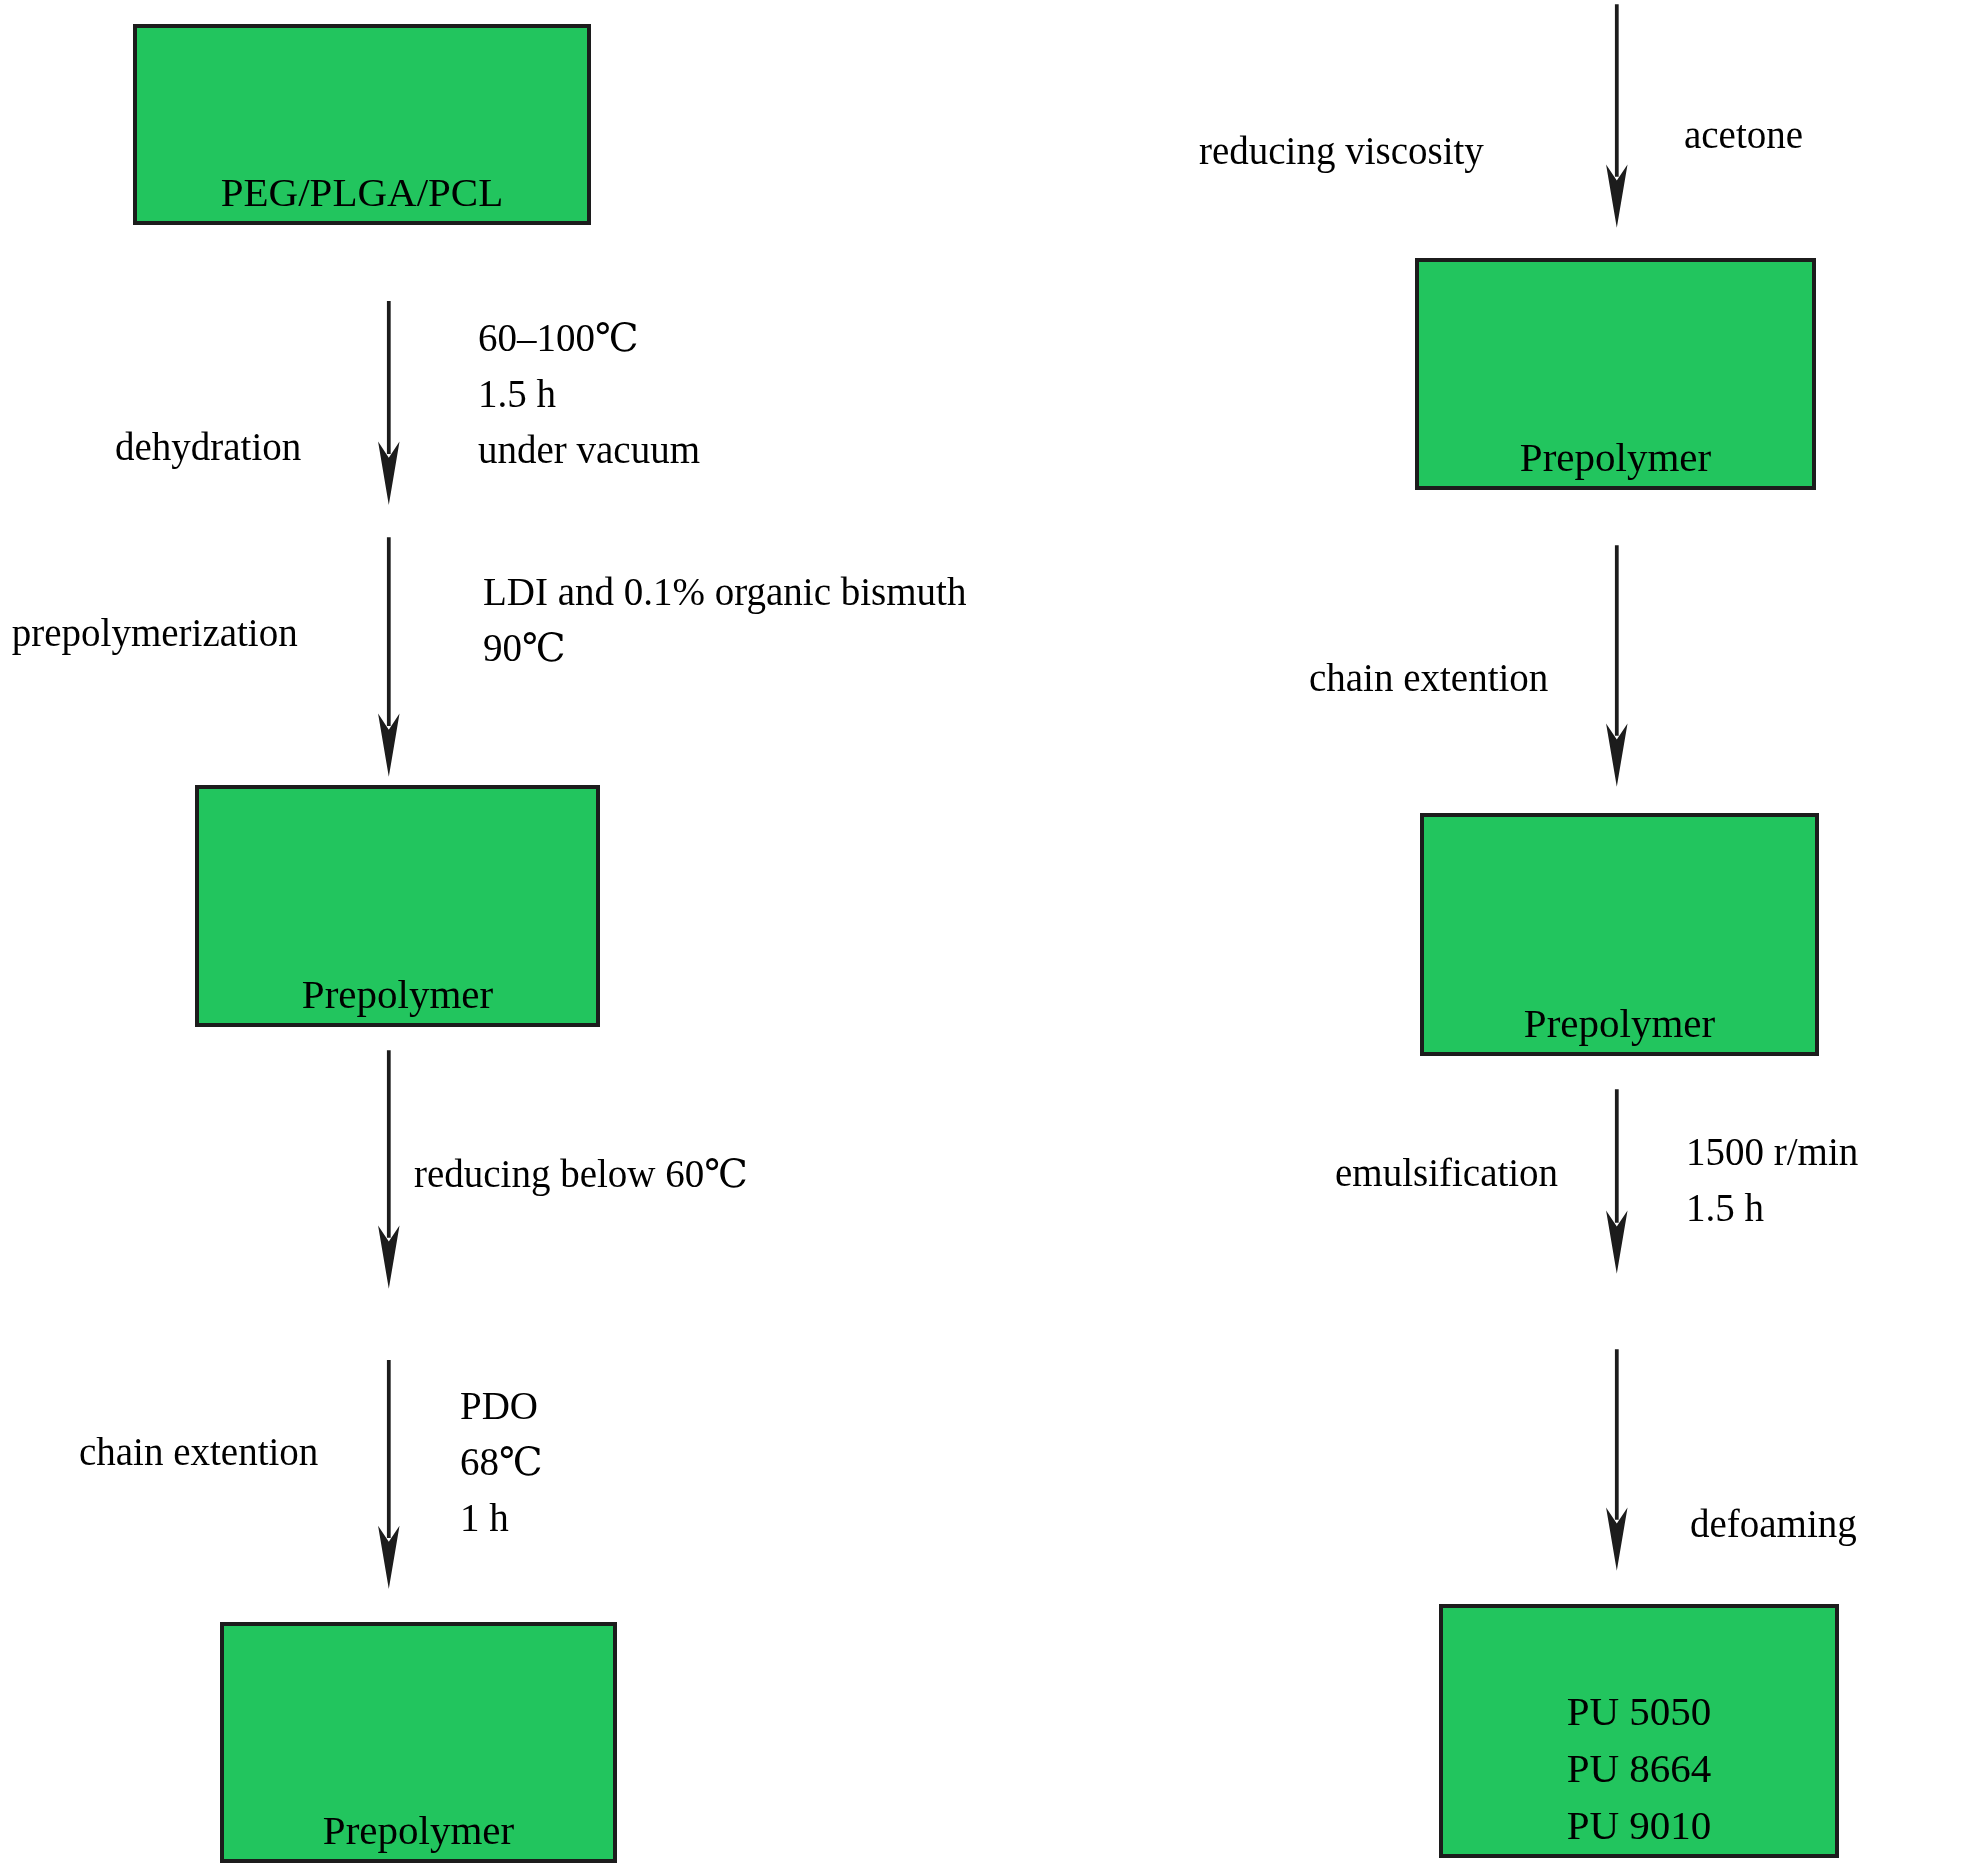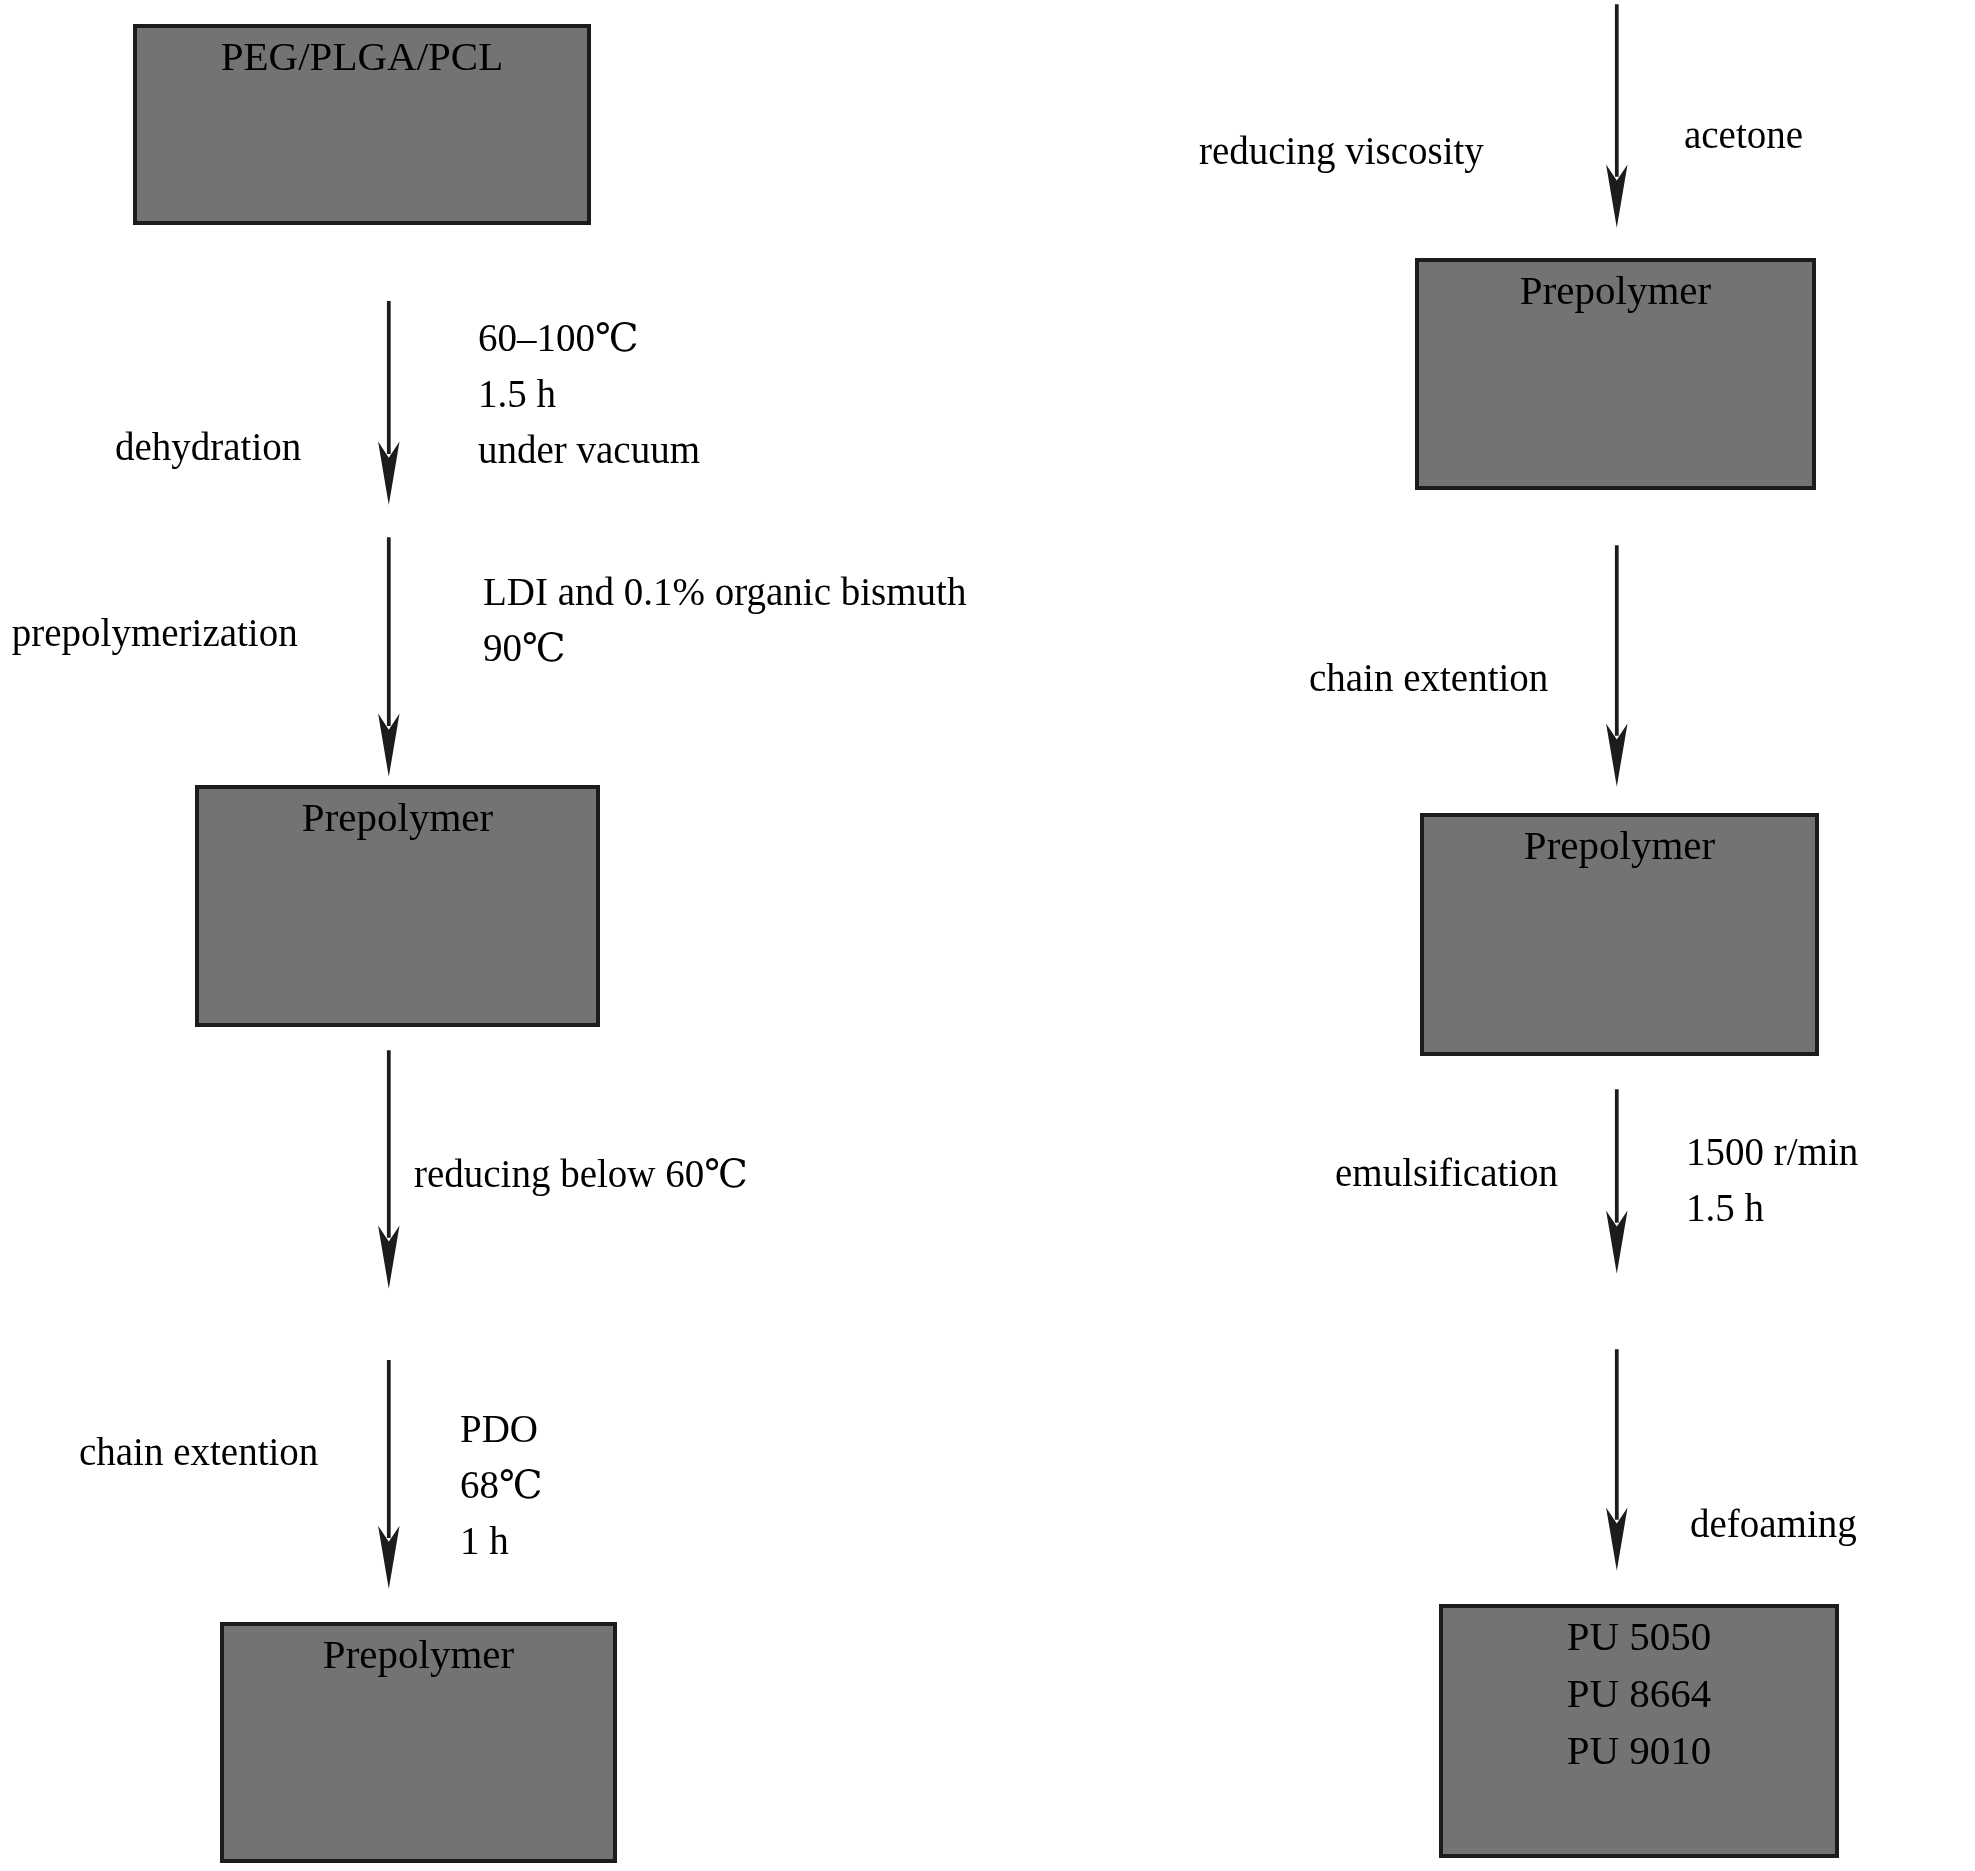--- a/index.html
+++ b/index.html
@@ -13,23 +13,23 @@
     height: 1871px;
     background: #ffffff;
     font-family: "Liberation Serif", "DejaVu Serif", serif;
     color: #000000;
     overflow: hidden;
   }
   .node {
     position: absolute;
     box-sizing: border-box;
     border: 4.3px solid #1c1c1c;
-    background: #737373;
+    background: #22c55e;
     display: flex;
-    align-items: flex-start;
+    align-items: flex-end;
     justify-content: center;
     font-size: 41px;
     text-align: center;
   }
   .node .inner { line-height: 57px; }
   .node .inner span { display: block; }
   .label {
     position: absolute;
     font-size: 39px;
     line-height: 48px;
@@ -93,21 +93,21 @@
     <span>reducing below 60℃</span>
   </div>
 
   <div class="arrow" style="left:377px; top:1360px;">
     <svg width="23.6" height="229" viewBox="0 0 44 427">
       <line x1="22" y1="0" x2="22" y2="332" stroke="#1c1c1c" stroke-width="7"></line>
       <polygon points="2,309 22,339 42,309 22,427" fill="#1c1c1c"></polygon>
     </svg>
   </div>
   <div class="label" style="left:79px; top:1428px;">chain extention</div>
-  <div class="lines" style="left:460px; top:1378px;margin-top:23px;">
+  <div class="lines" style="left:460px; top:1378px;">
     <span>PDO</span>
     <span>68℃</span>
     <span>1 h</span>
   </div>
 
   <div class="node" style="left:220px; top:1622px; width:397px; height:241px;">
     <div class="inner">Prepolymer</div>
   </div>
 
   <div class="arrow" style="left:1605px; top:4.3px;">

